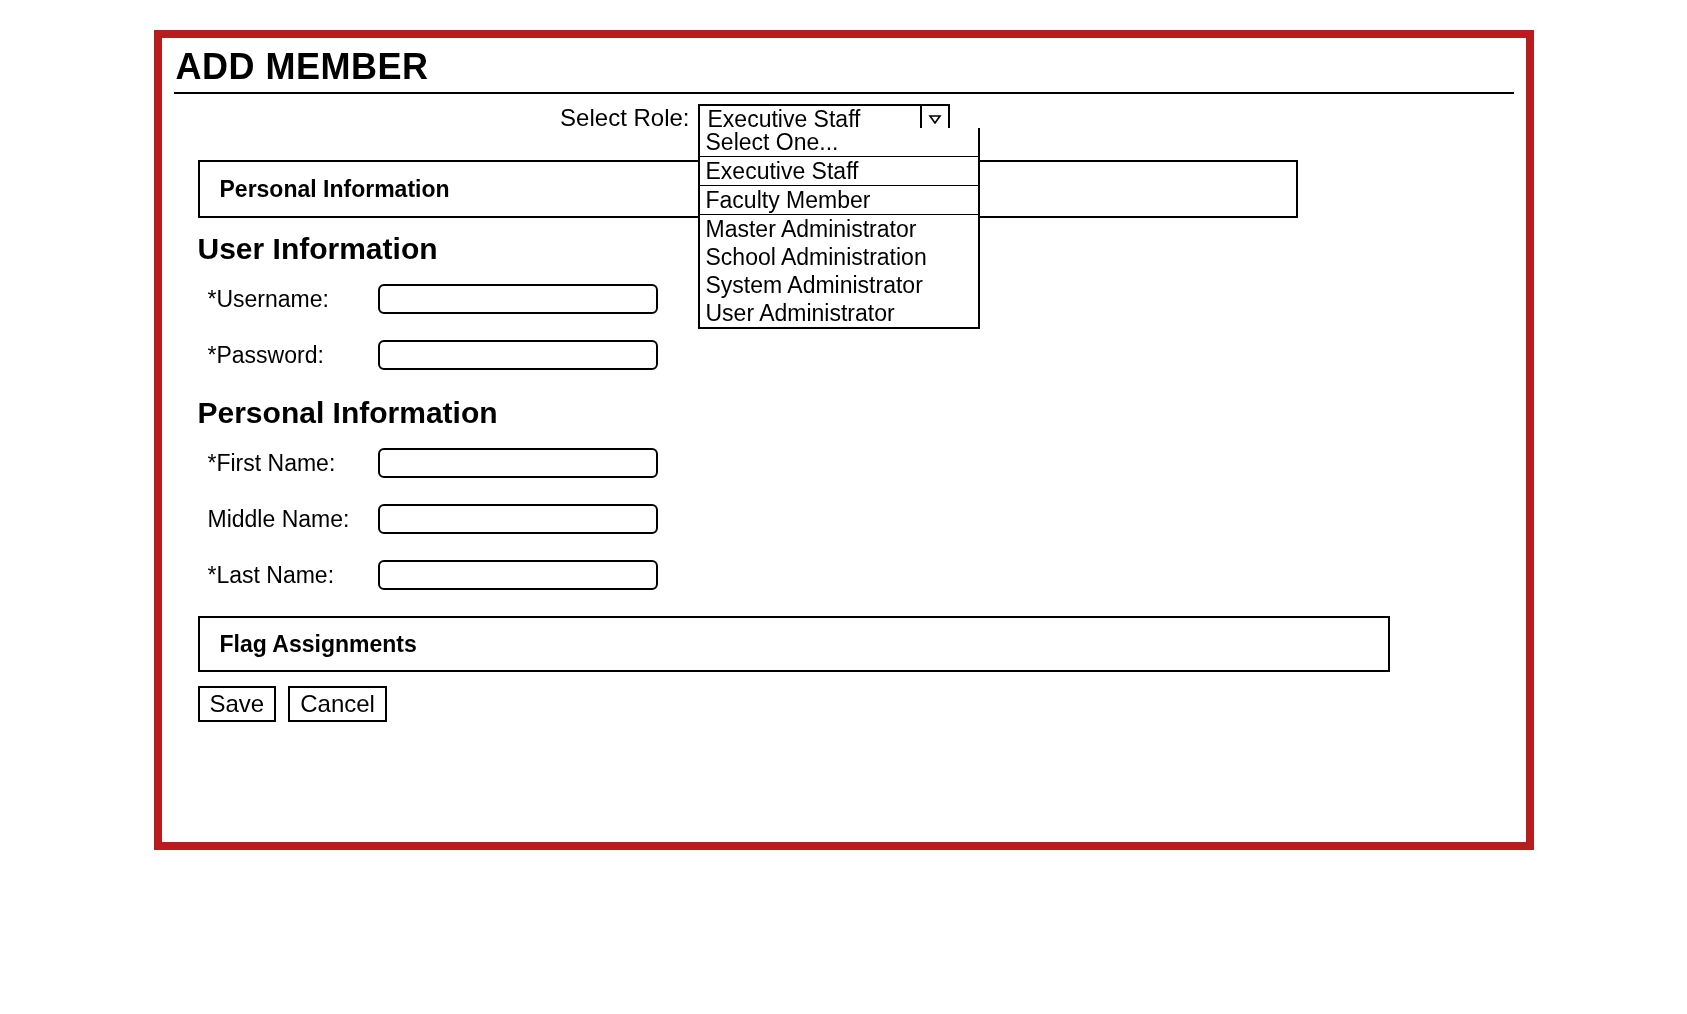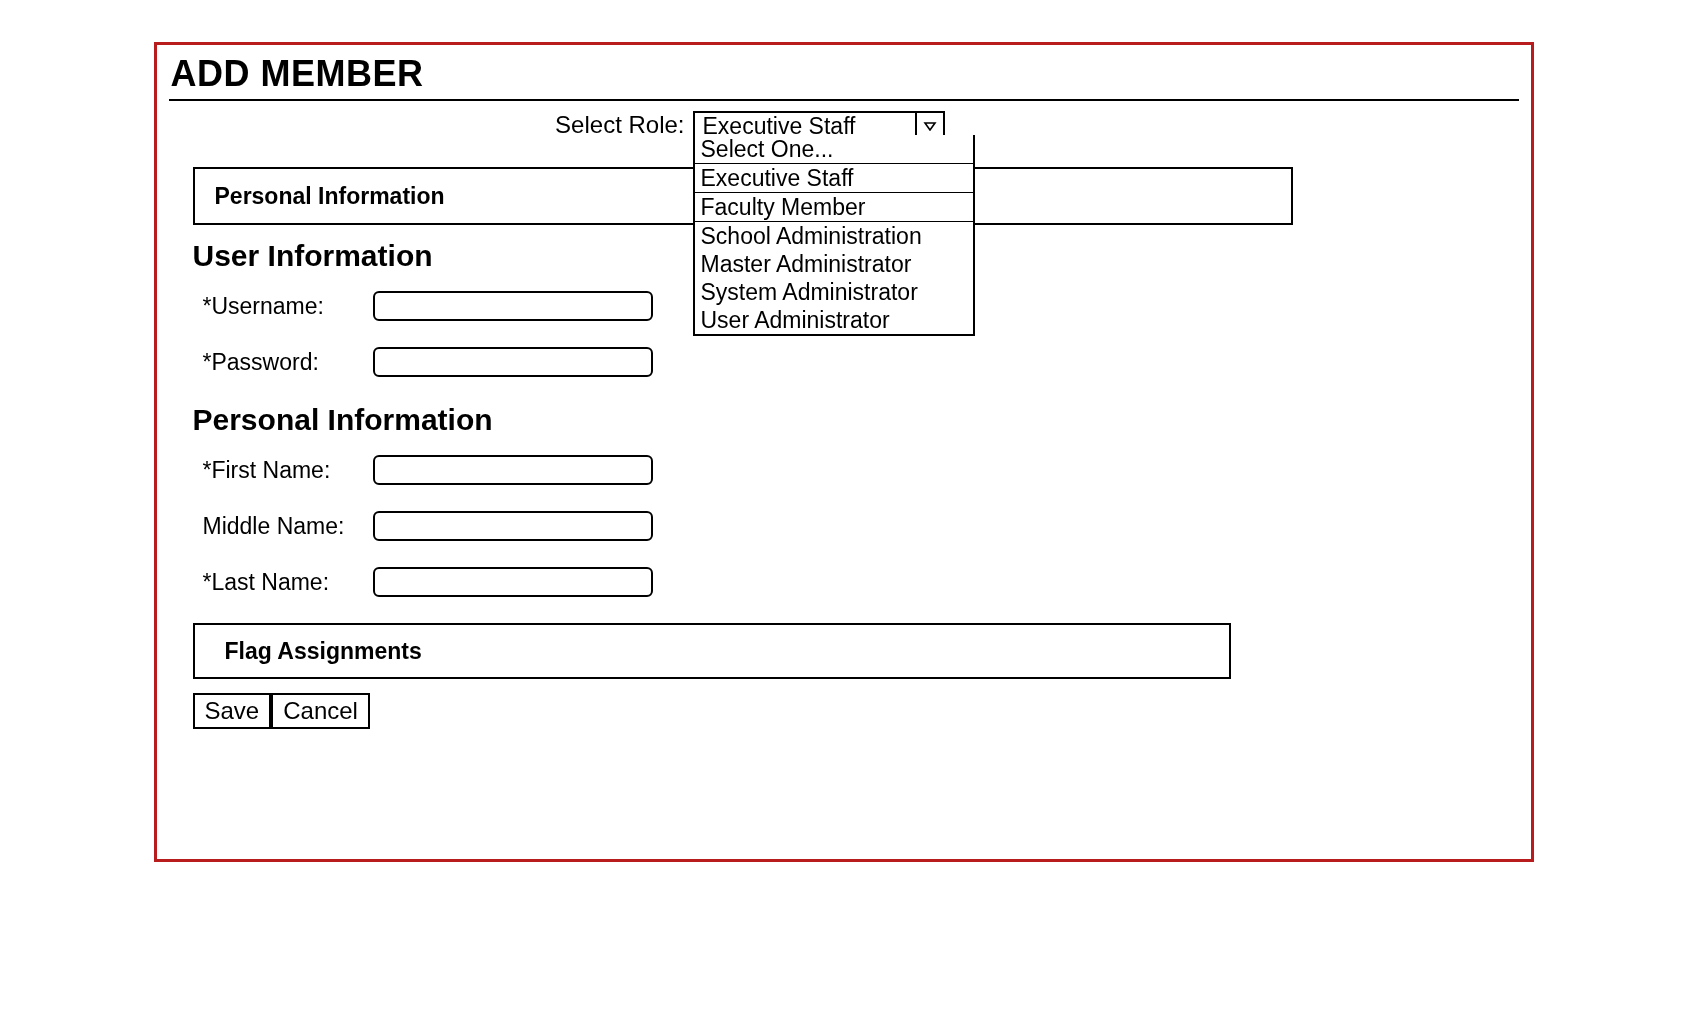--- a/index.html
+++ b/index.html
@@ -6,24 +6,24 @@
       box-sizing: border-box;
       margin: 0;
       padding: 0;
     }
     body {
       font-family: Arial, Helvetica, sans-serif;
       background: #fff;
       padding: 20px;
     }
     .outer-frame {
-      border: 3px solid #b91c1c;
+      border: 8px solid #b91c1c;
       width: 1380px;
       height: 820px;
-      margin: 22px auto;
+      margin: 10px auto;
       padding: 8px 12px 12px 12px;
       position: relative;
     }
     .page-title {
       font-size: 36px;
       font-weight: bold;
       letter-spacing: 0.5px;
       padding: 0 0 4px 2px;
     }
     .title-underline {
@@ -136,31 +136,31 @@
       height: 30px;
       font-size: 20px;
       padding: 0 6px;
       background: #fff;
     }
     .flag-box {
       border: 2px solid #000;
       height: 56px;
       display: flex;
       align-items: center;
-      padding: 0 30px;
+      padding: 0 20px;
       margin: 14px 0 14px 0;
-      width: 1038px;
+      width: 1192px;
     }
     .flag-box-label {
       font-size: 23px;
       font-weight: bold;
     }
     .button-row {
       display: flex;
-      gap: 0;
+      gap: 12px;
       margin-top: 8px;
     }
     .btn {
       border: 2px solid #000;
       background: #fff;
       font-size: 24px;
       padding: 2px 10px;
       cursor: pointer;
       font-family: inherit;
     }
@@ -182,22 +182,22 @@
           <div class="role-select-arrow">
             <svg viewBox="0 0 14 10">
                 <polygon points="2,2 12,2 7,9" fill="none" stroke="#000" stroke-width="1.6"></polygon>
               </svg>
           </div>
         </div>
         <div class="dropdown-panel">
           <div class="dropdown-option">Select One...</div>
           <div class="dropdown-option">Executive Staff</div>
           <div class="dropdown-option">Faculty Member</div>
+          <div class="dropdown-option no-divider">Master Administrator</div>
           <div class="dropdown-option no-divider">School Administration</div>
-          <div class="dropdown-option no-divider">Master Administrator</div>
           <div class="dropdown-option no-divider">System Administrator</div>
           <div class="dropdown-option no-divider">User Administrator</div>
         </div>
       </span>
     </div>
 
     <div class="tab-box">
       <span class="tab-box-label">Personal Information</span>
     </div>
 

